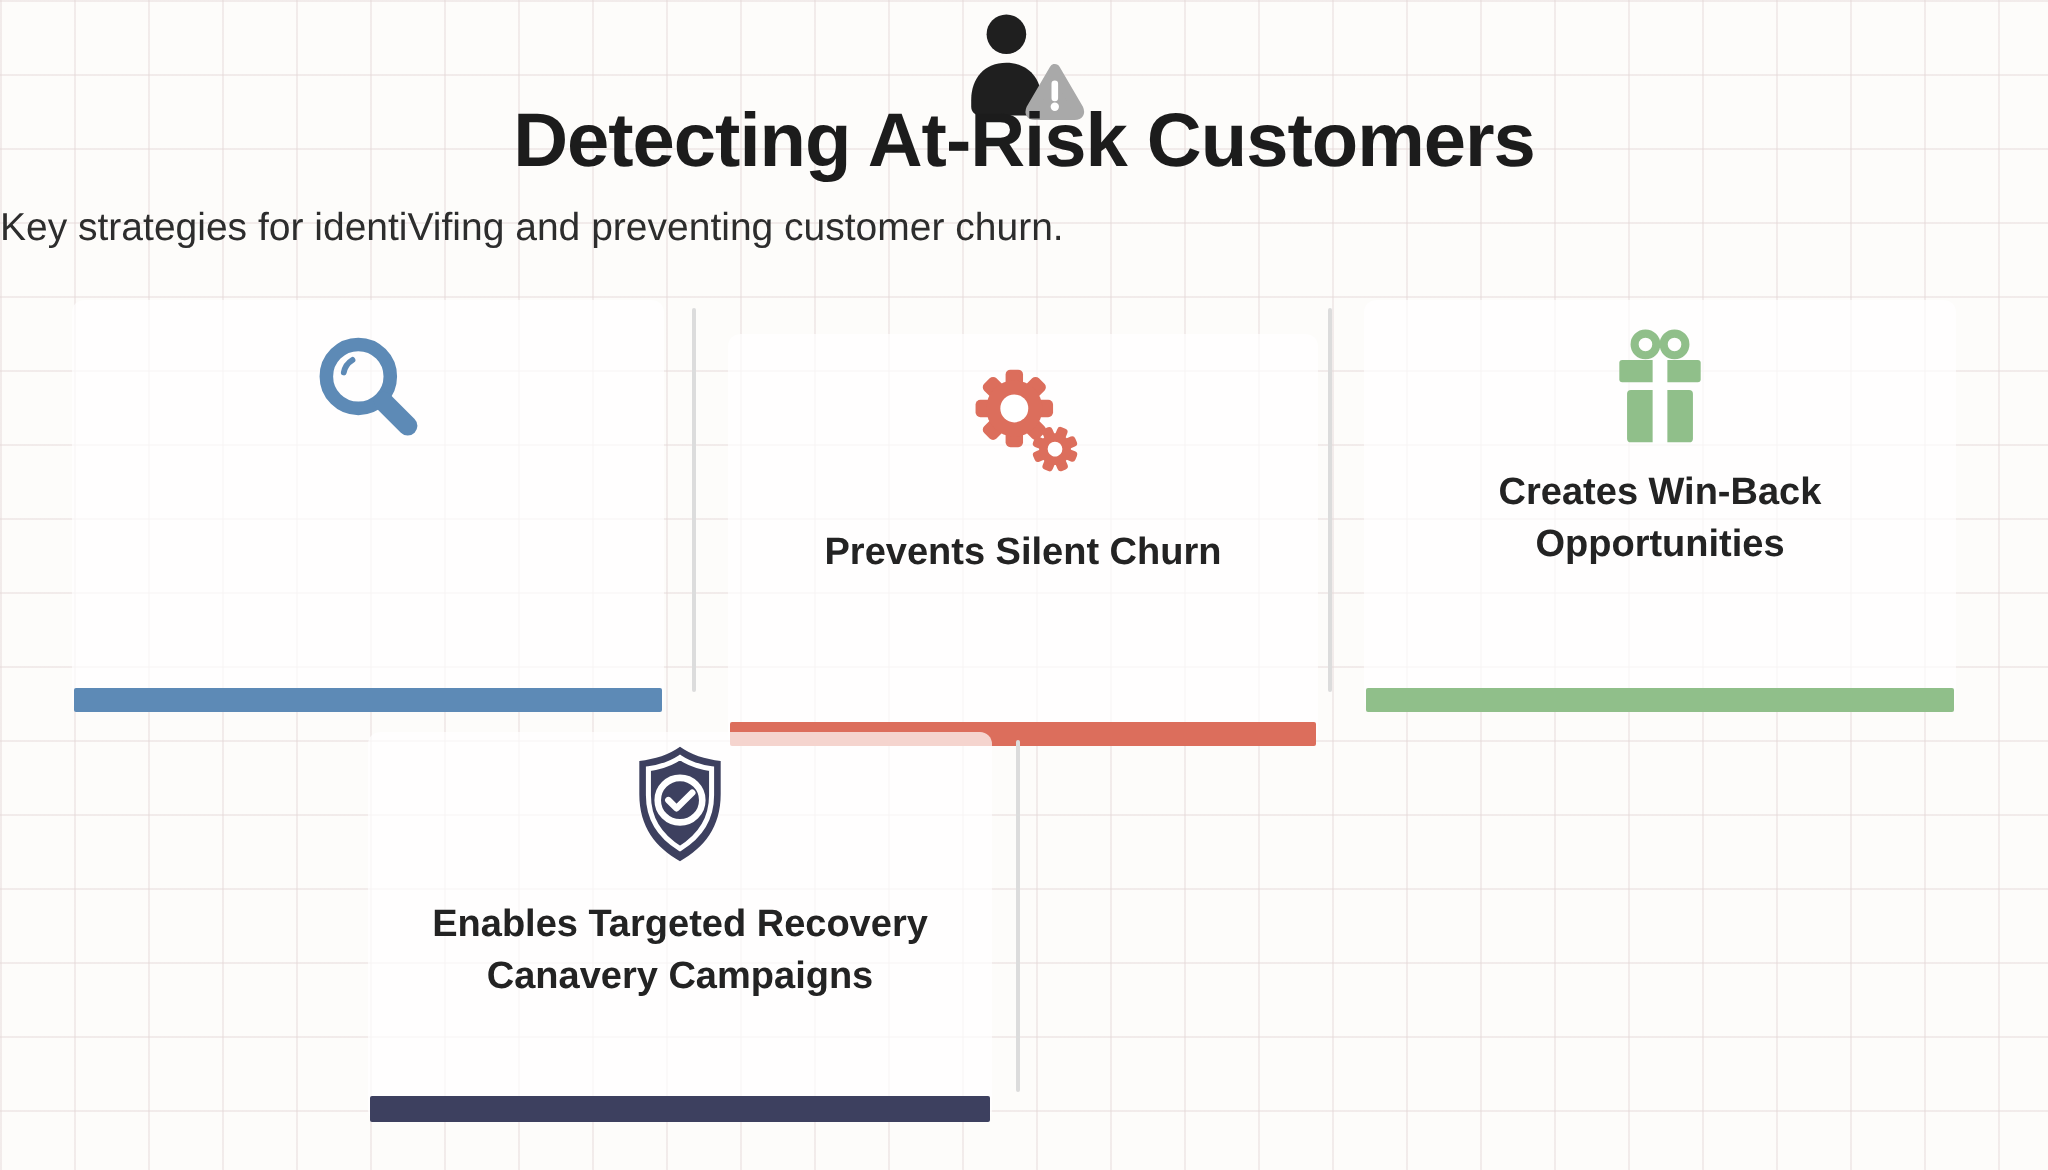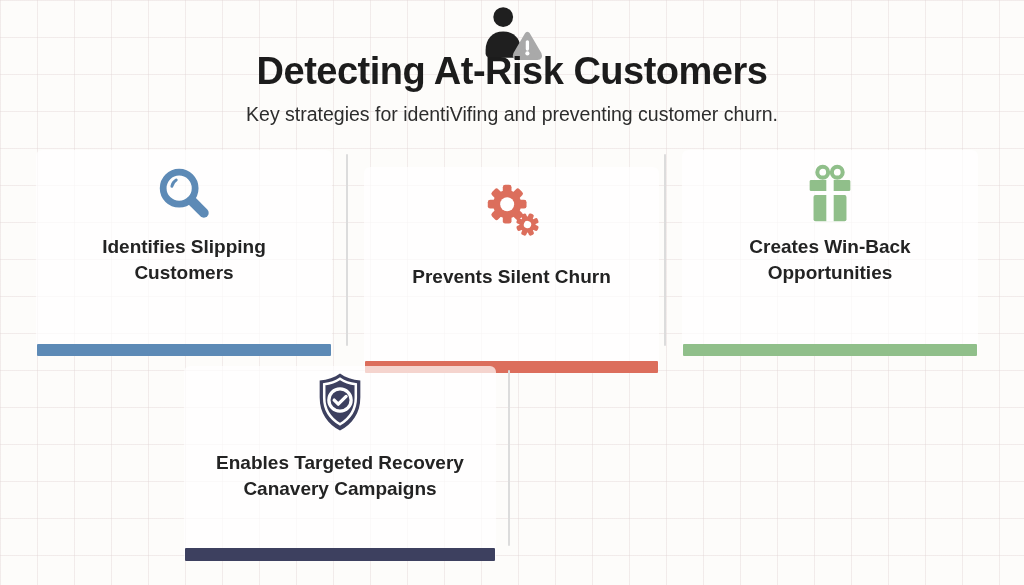--- a/index.html
+++ b/index.html
@@ -15,21 +15,21 @@
     background-size:37px 37px;
   }
   .header-icon{position:absolute;left:479px;top:5px;width:66px;height:48px;}
   .page-title{
     position:absolute;left:0;top:50px;width:1024px;
     text-align:center;font-size:38px;font-weight:800;color:#1c1c1c;
     letter-spacing:-0.5px;margin:0;
   }
   .page-subtitle{
     position:absolute;left:0;top:103px;width:1024px;
-    text-align:center;font-size:19.5px;font-weight:400;color:#2d2d2d;margin:0;
+    text-align:left;font-size:19.5px;font-weight:400;color:#2d2d2d;margin:0;
   }
   .card{
     position:absolute;
     background:rgba(255,255,255,0.70);
     border-radius:6px;
   }
   .card.c1{left:36px;top:150px;width:296px;height:206px;}
   .card.c2{left:364px;top:167px;width:295px;height:206px;}
   .card.c3{left:682px;top:150px;width:296px;height:206px;}
   .card.c4{left:184px;top:366px;width:312px;height:195px;}
@@ -77,23 +77,20 @@
   <p class="page-subtitle">Key strategies for identiVifing and preventing customer churn.</p>
 
   <section class="card c1">
     <div class="icon" style="color: rgb(93, 138, 182);">
       <svg viewBox="0 0 64 64">
         <circle cx="27" cy="26" r="16.5" fill="none" stroke="currentColor" stroke-width="7"></circle>
         <path d="M19.5 24 A9.5 9.5 0 0 1 24 17.5" fill="none" stroke="currentColor" stroke-width="3" stroke-linecap="round"></path>
         <line x1="40" y1="39" x2="52.5" y2="51.5" stroke="currentColor" stroke-width="10" stroke-linecap="round"></line>
       </svg>
     </div>
-    <div class="label">
-        <span>Identifies Slipping Customers</span>
-      </div>
     <div class="bar" style="background-color: rgb(93, 138, 182);"></div>
   </section>
 
   <section class="card c2">
     <div class="icon" style="color: rgb(220, 110, 92);">
       <svg viewBox="0 0 64 64">
         <g transform="translate(27,25)">
           <rect x="-4.5" y="-20" width="9" height="11" rx="2.5" fill="currentColor" transform="rotate(0)"></rect>
           <rect x="-4.5" y="-20" width="9" height="11" rx="2.5" fill="currentColor" transform="rotate(45)"></rect>
           <rect x="-4.5" y="-20" width="9" height="11" rx="2.5" fill="currentColor" transform="rotate(90)"></rect>

